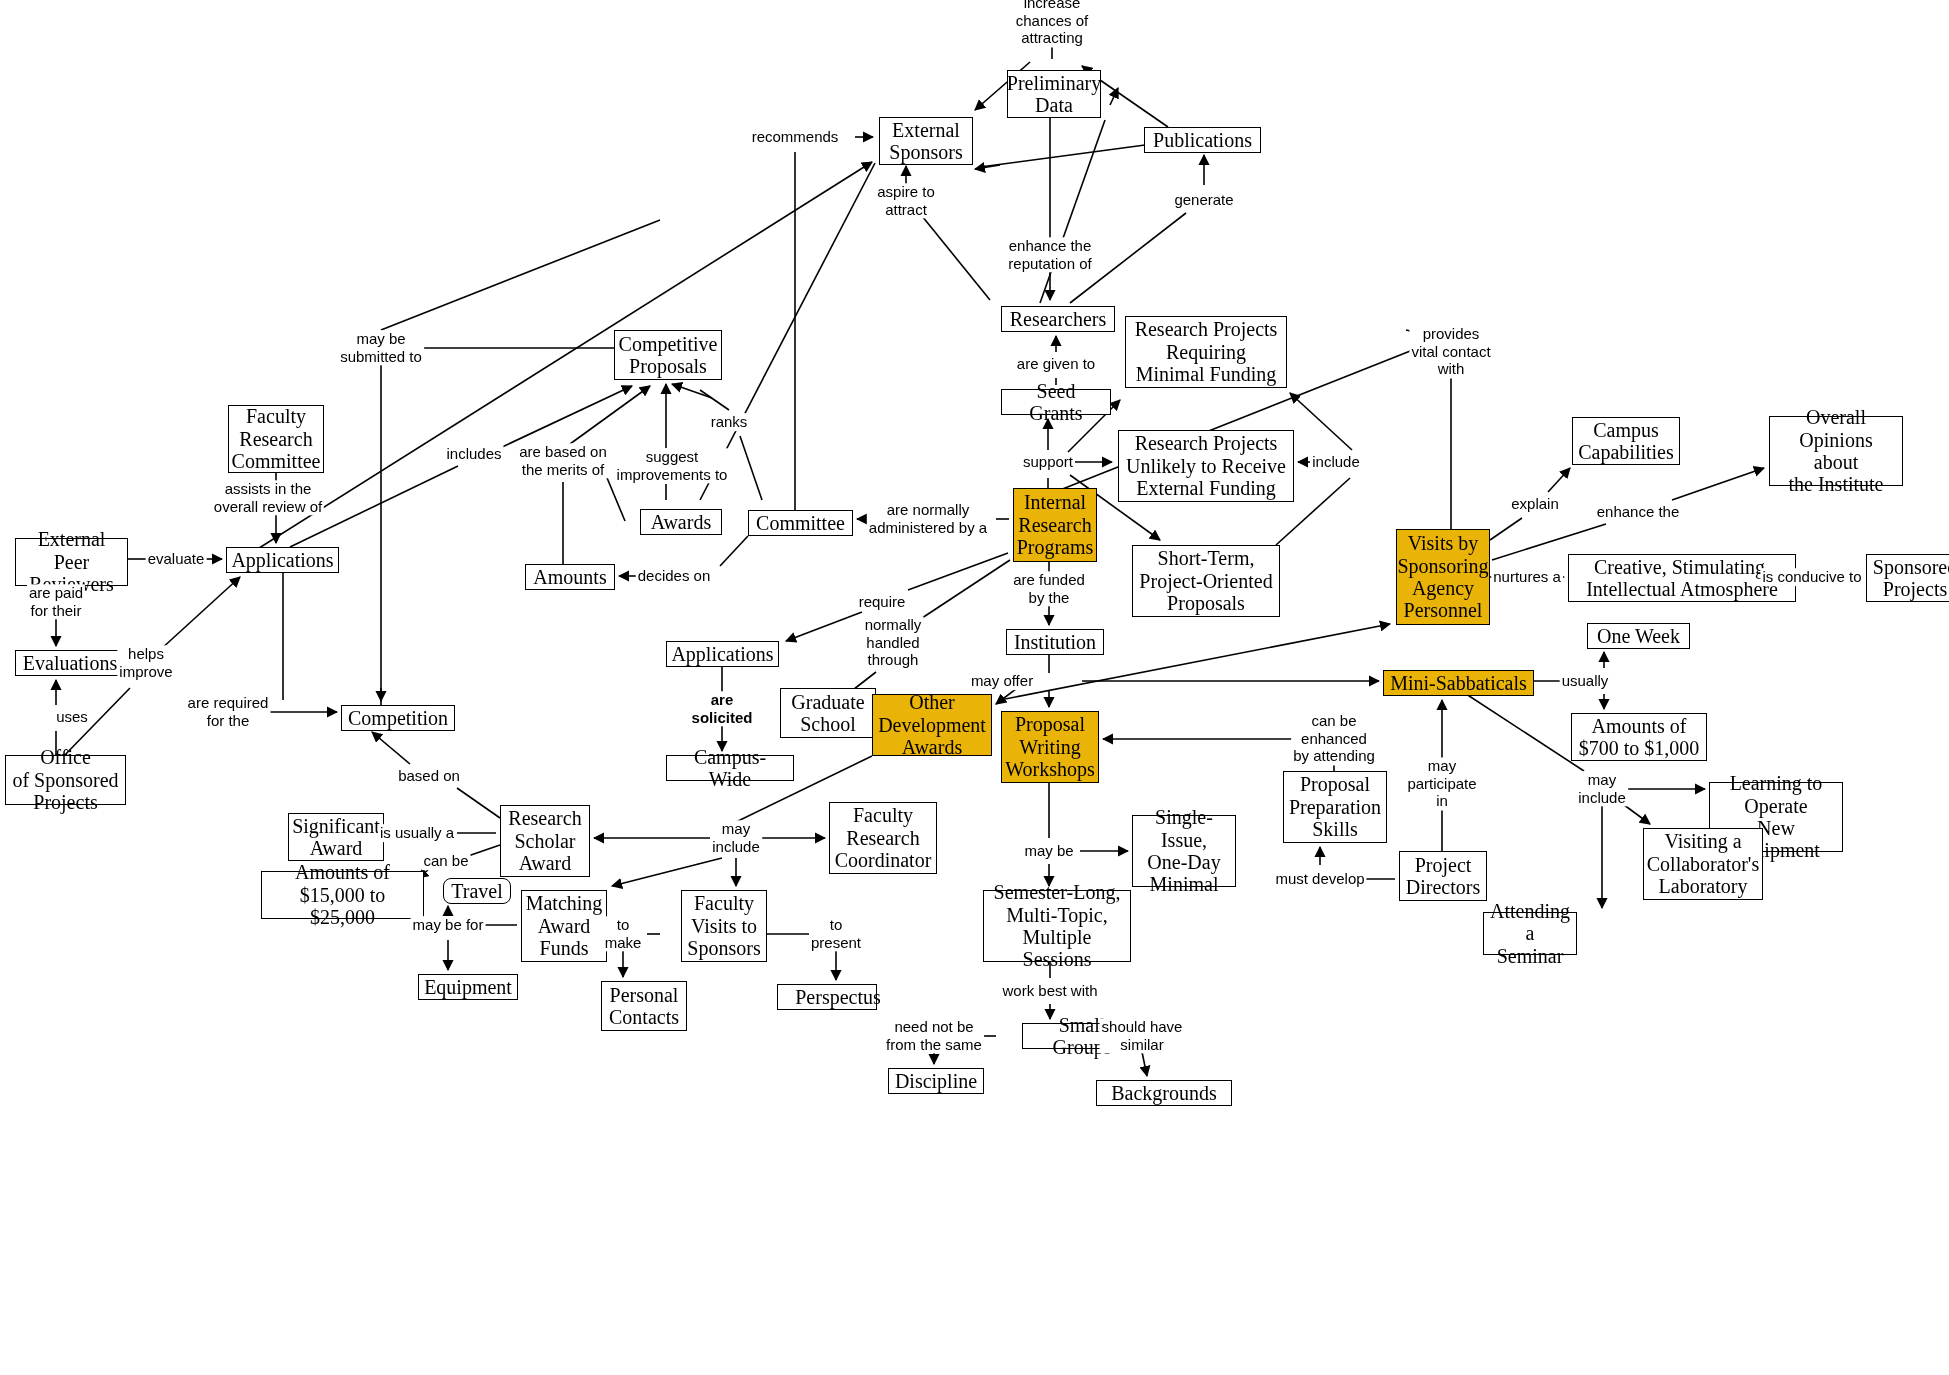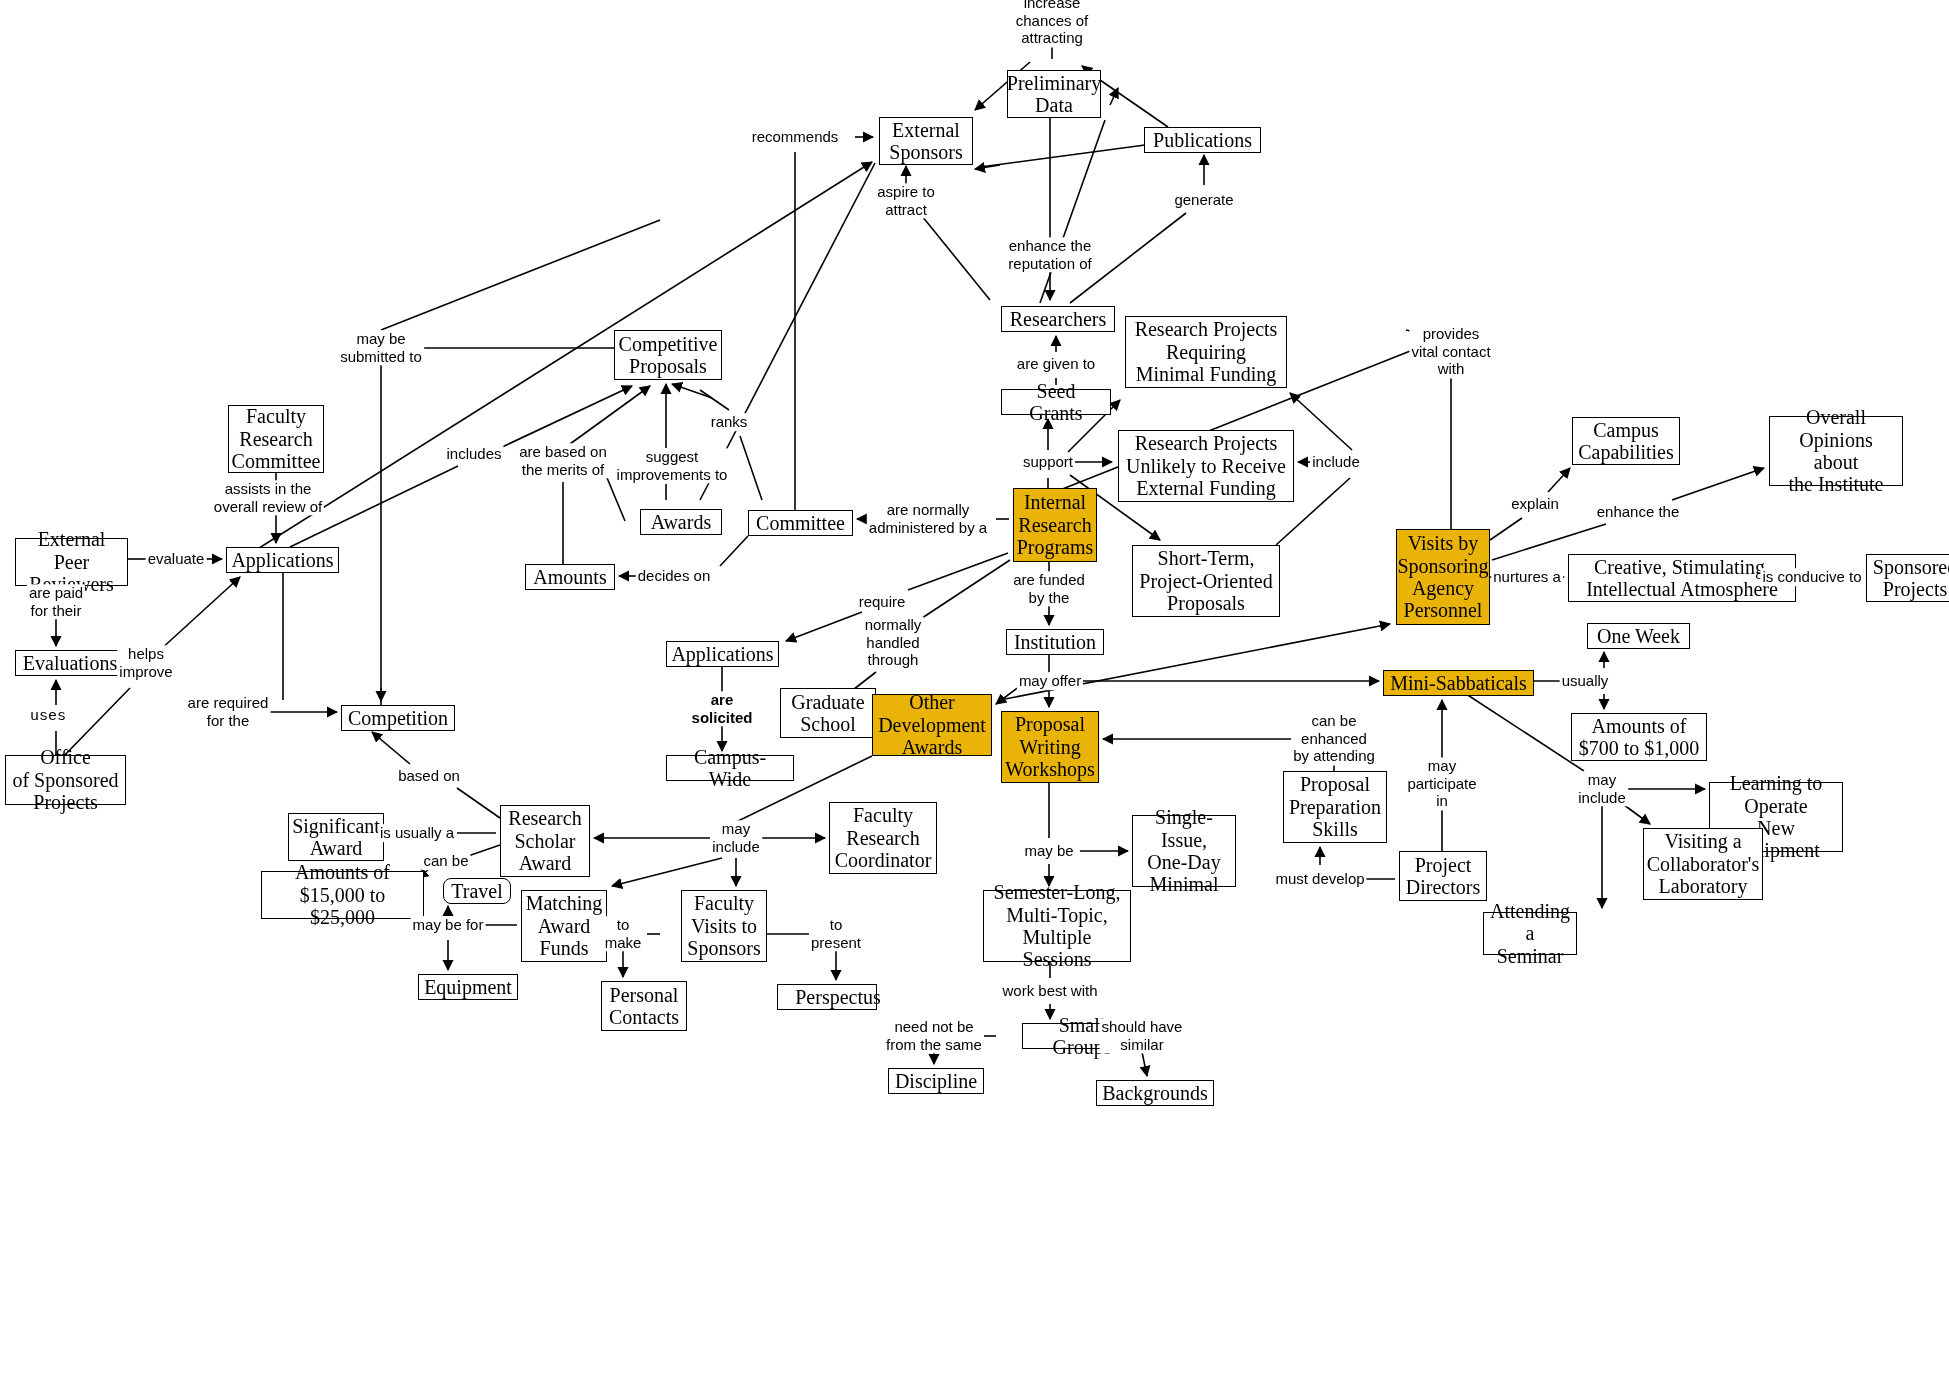--- a/index.html
+++ b/index.html
@@ -350,21 +350,21 @@
 Multi-Topic,
 Multiple Sessions</div>
       <div class="node" style="left: 1483px; top: 912px; width: 94px; height: 43px;">Attending
 a Seminar</div>
       <div class="node" style="left: 418px; top: 974px; width: 100px; height: 26px;">Equipment</div>
       <div class="node" style="left: 601px; top: 981px; width: 86px; height: 50px;">Personal
 Contacts</div>
       <div class="node" style="left: 777px; top: 984px; width: 100px; height: 26px; padding-left: 28px;">Perspectus</div>
       <div class="node" style="left: 1000px; top: 1023px; width: 120px; height: 26px; margin-left: 22px;">Small Groups</div>
       <div class="node" style="left: 888px; top: 1068px; width: 96px; height: 26px;">Discipline</div>
-      <div class="node" style="left: 1096px; top: 1080px; width: 118px; height: 26px;">Backgrounds</div>
+      <div class="node" style="left: 1096px; top: 1080px; width: 136px; height: 26px;">Backgrounds</div>
       <div class="node" style="left: 666px; top: 755px; width: 128px; height: 26px;">Campus-Wide</div>
     </div>
 
   <div id="label-layer">
       <div class="linklabel" style="left: 1052px; top: 21px;">increase
 chances of
 attracting</div>
       <div class="linklabel" style="left: 795px; top: 137px;">recommends</div>
       <div class="linklabel" style="left: 906px; top: 201px;">aspire to
 attract</div>
@@ -398,25 +398,25 @@
       <div class="linklabel" style="left: 56px; top: 602px;">are paid
 for their</div>
       <div class="linklabel" style="left: 882px; top: 602px;">require</div>
       <div class="linklabel" style="left: 893px; top: 643px;">normally
 handled
 through</div>
       <div class="linklabel" style="left: 1049px; top: 589px;">are funded
 by the</div>
       <div class="linklabel" style="left: 146px; top: 663px;">helps
 improve</div>
-      <div class="linklabel" style="left: 1050px; top: 681px;">may offer</div>
+      <div class="linklabel" style="left: 1002px; top: 681px;">may offer</div>
       <div class="linklabel" style="left: 1585px; top: 681px;">usually</div>
       <div class="linklabel" style="left: 722px; top: 709px; font-weight: bold;">are
 solicited</div>
-      <div class="linklabel" style="left: 48px; top: 717px; font-family: Liberation Mono, monospace;">uses</div>
+      <div class="linklabel" style="left: 72px; top: 717px;">uses</div>
       <div class="linklabel" style="left: 1334px; top: 739px;">can be
 enhanced
 by attending</div>
       <div class="linklabel" style="left: 228px; top: 712px;">are required
 for the</div>
       <div class="linklabel" style="left: 1442px; top: 784px;">may
 participate
 in</div>
       <div class="linklabel" style="left: 429px; top: 776px;">based on</div>
       <div class="linklabel" style="left: 736px; top: 838px;">may

